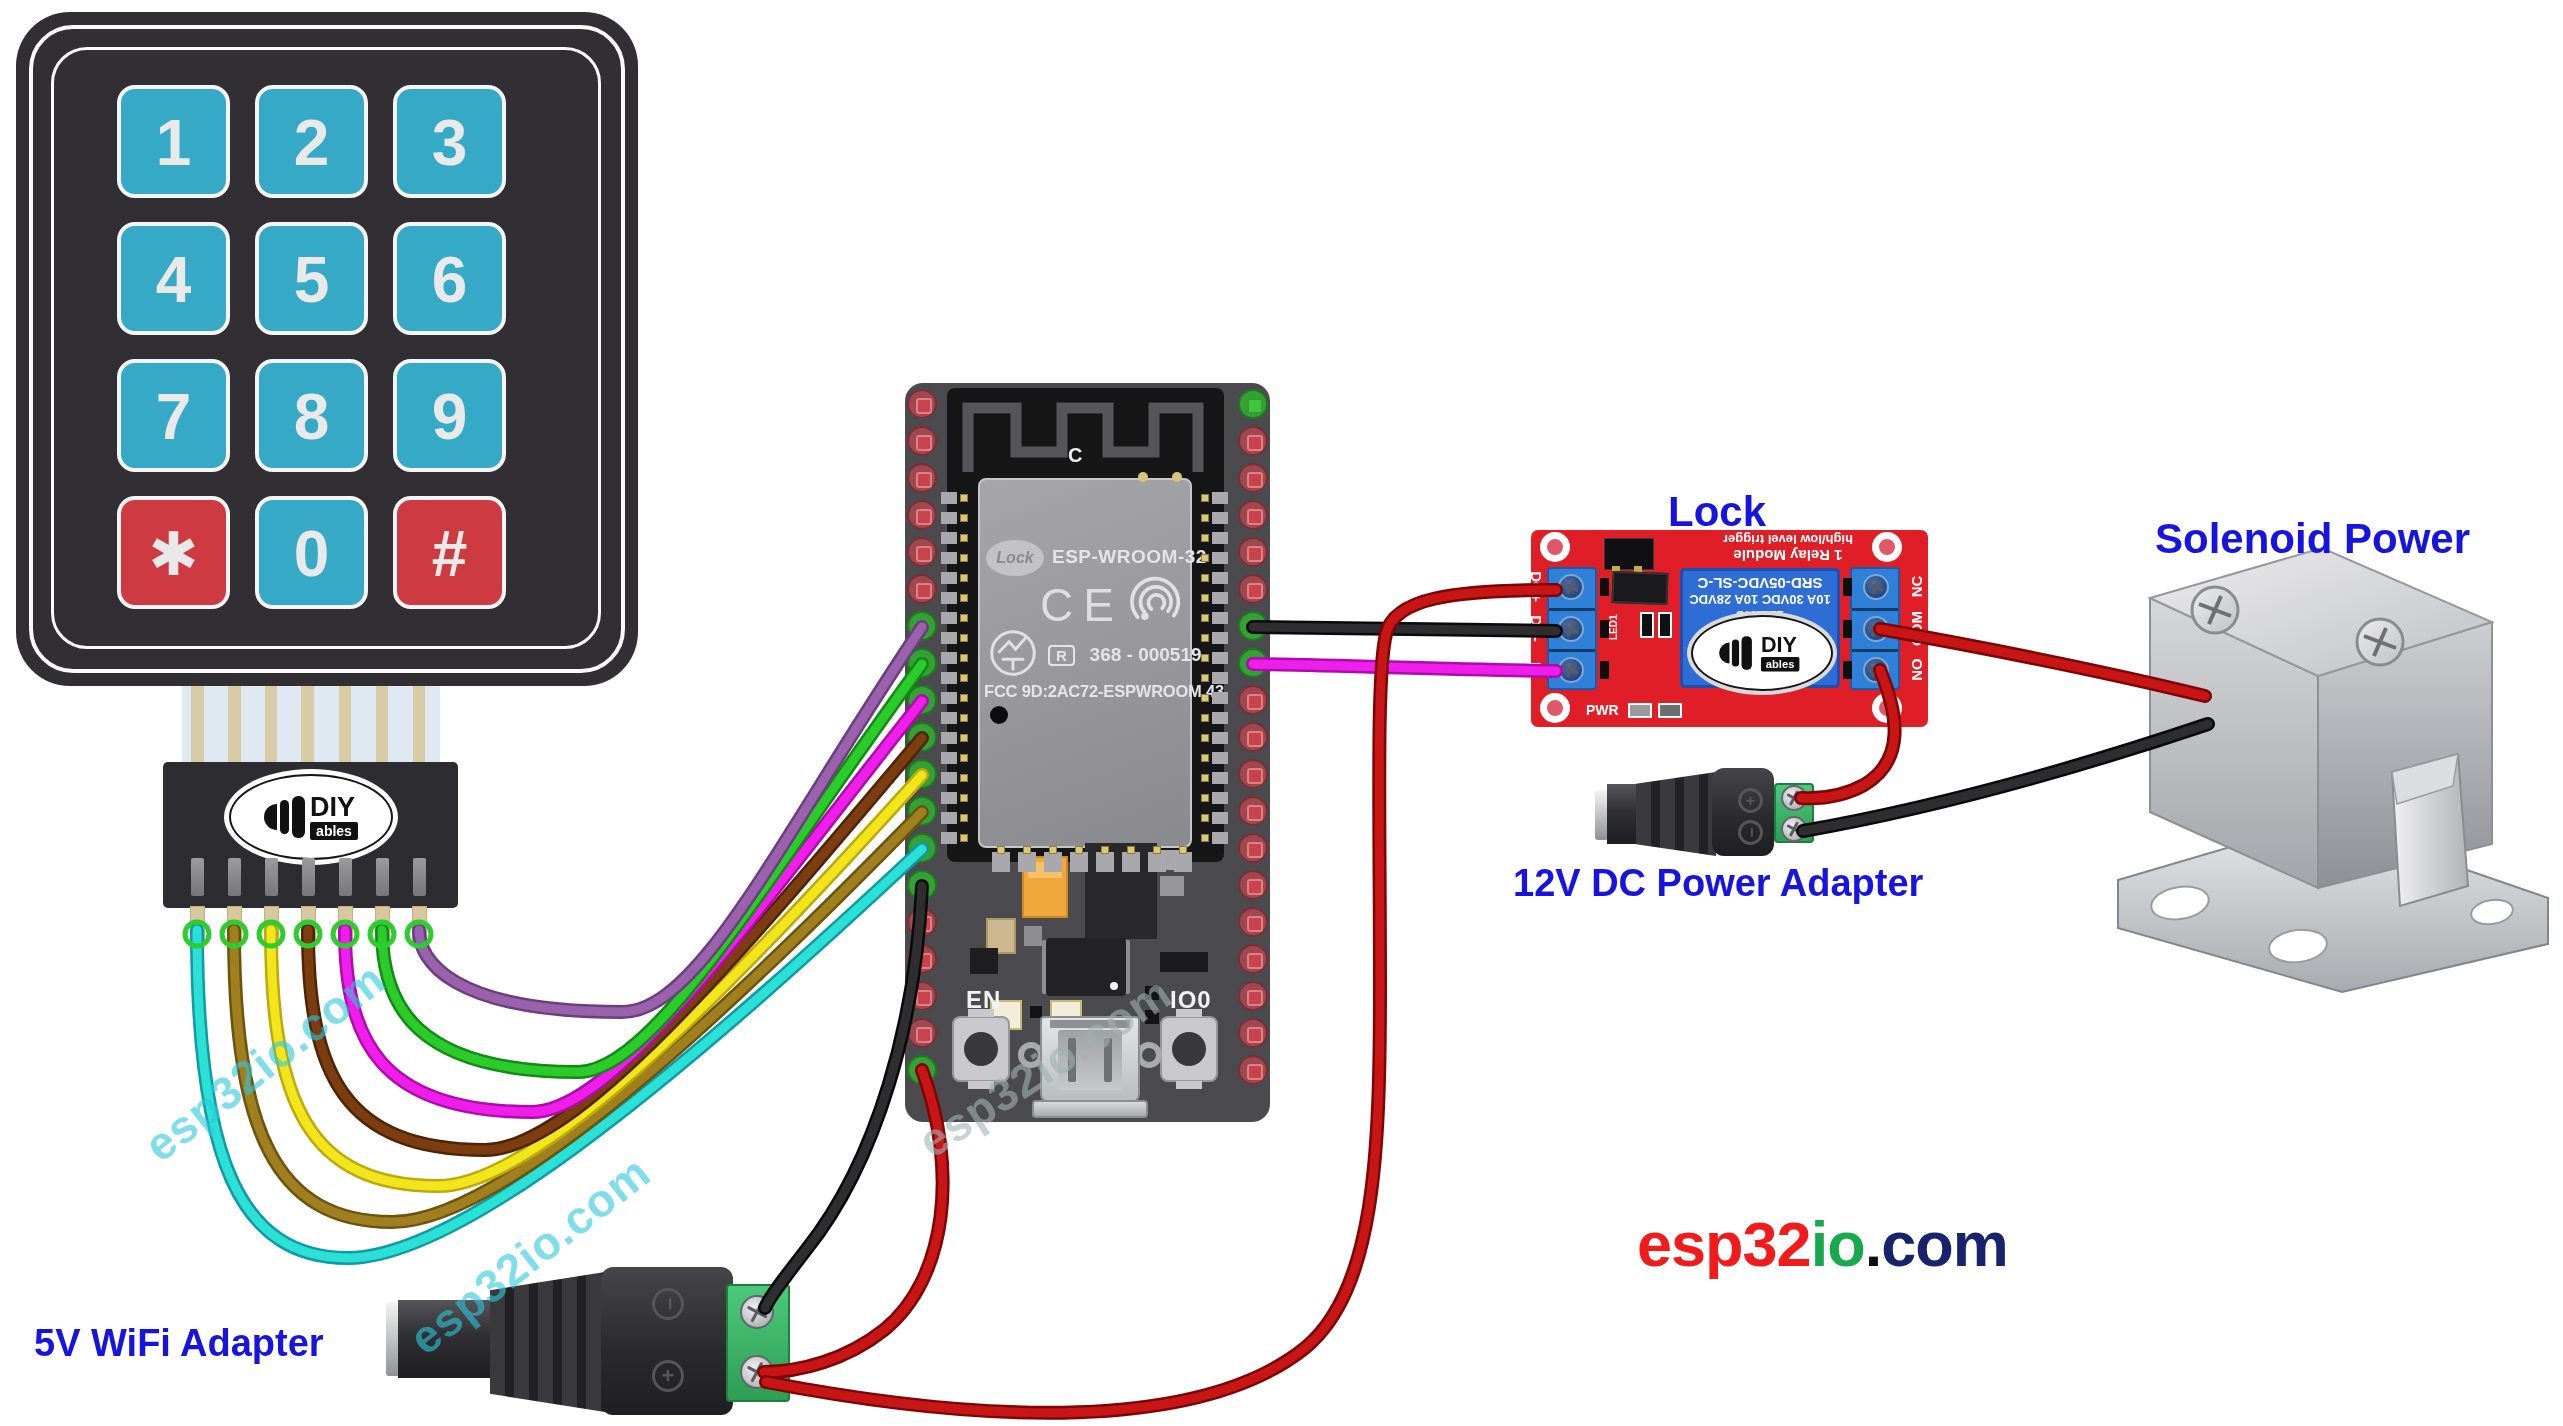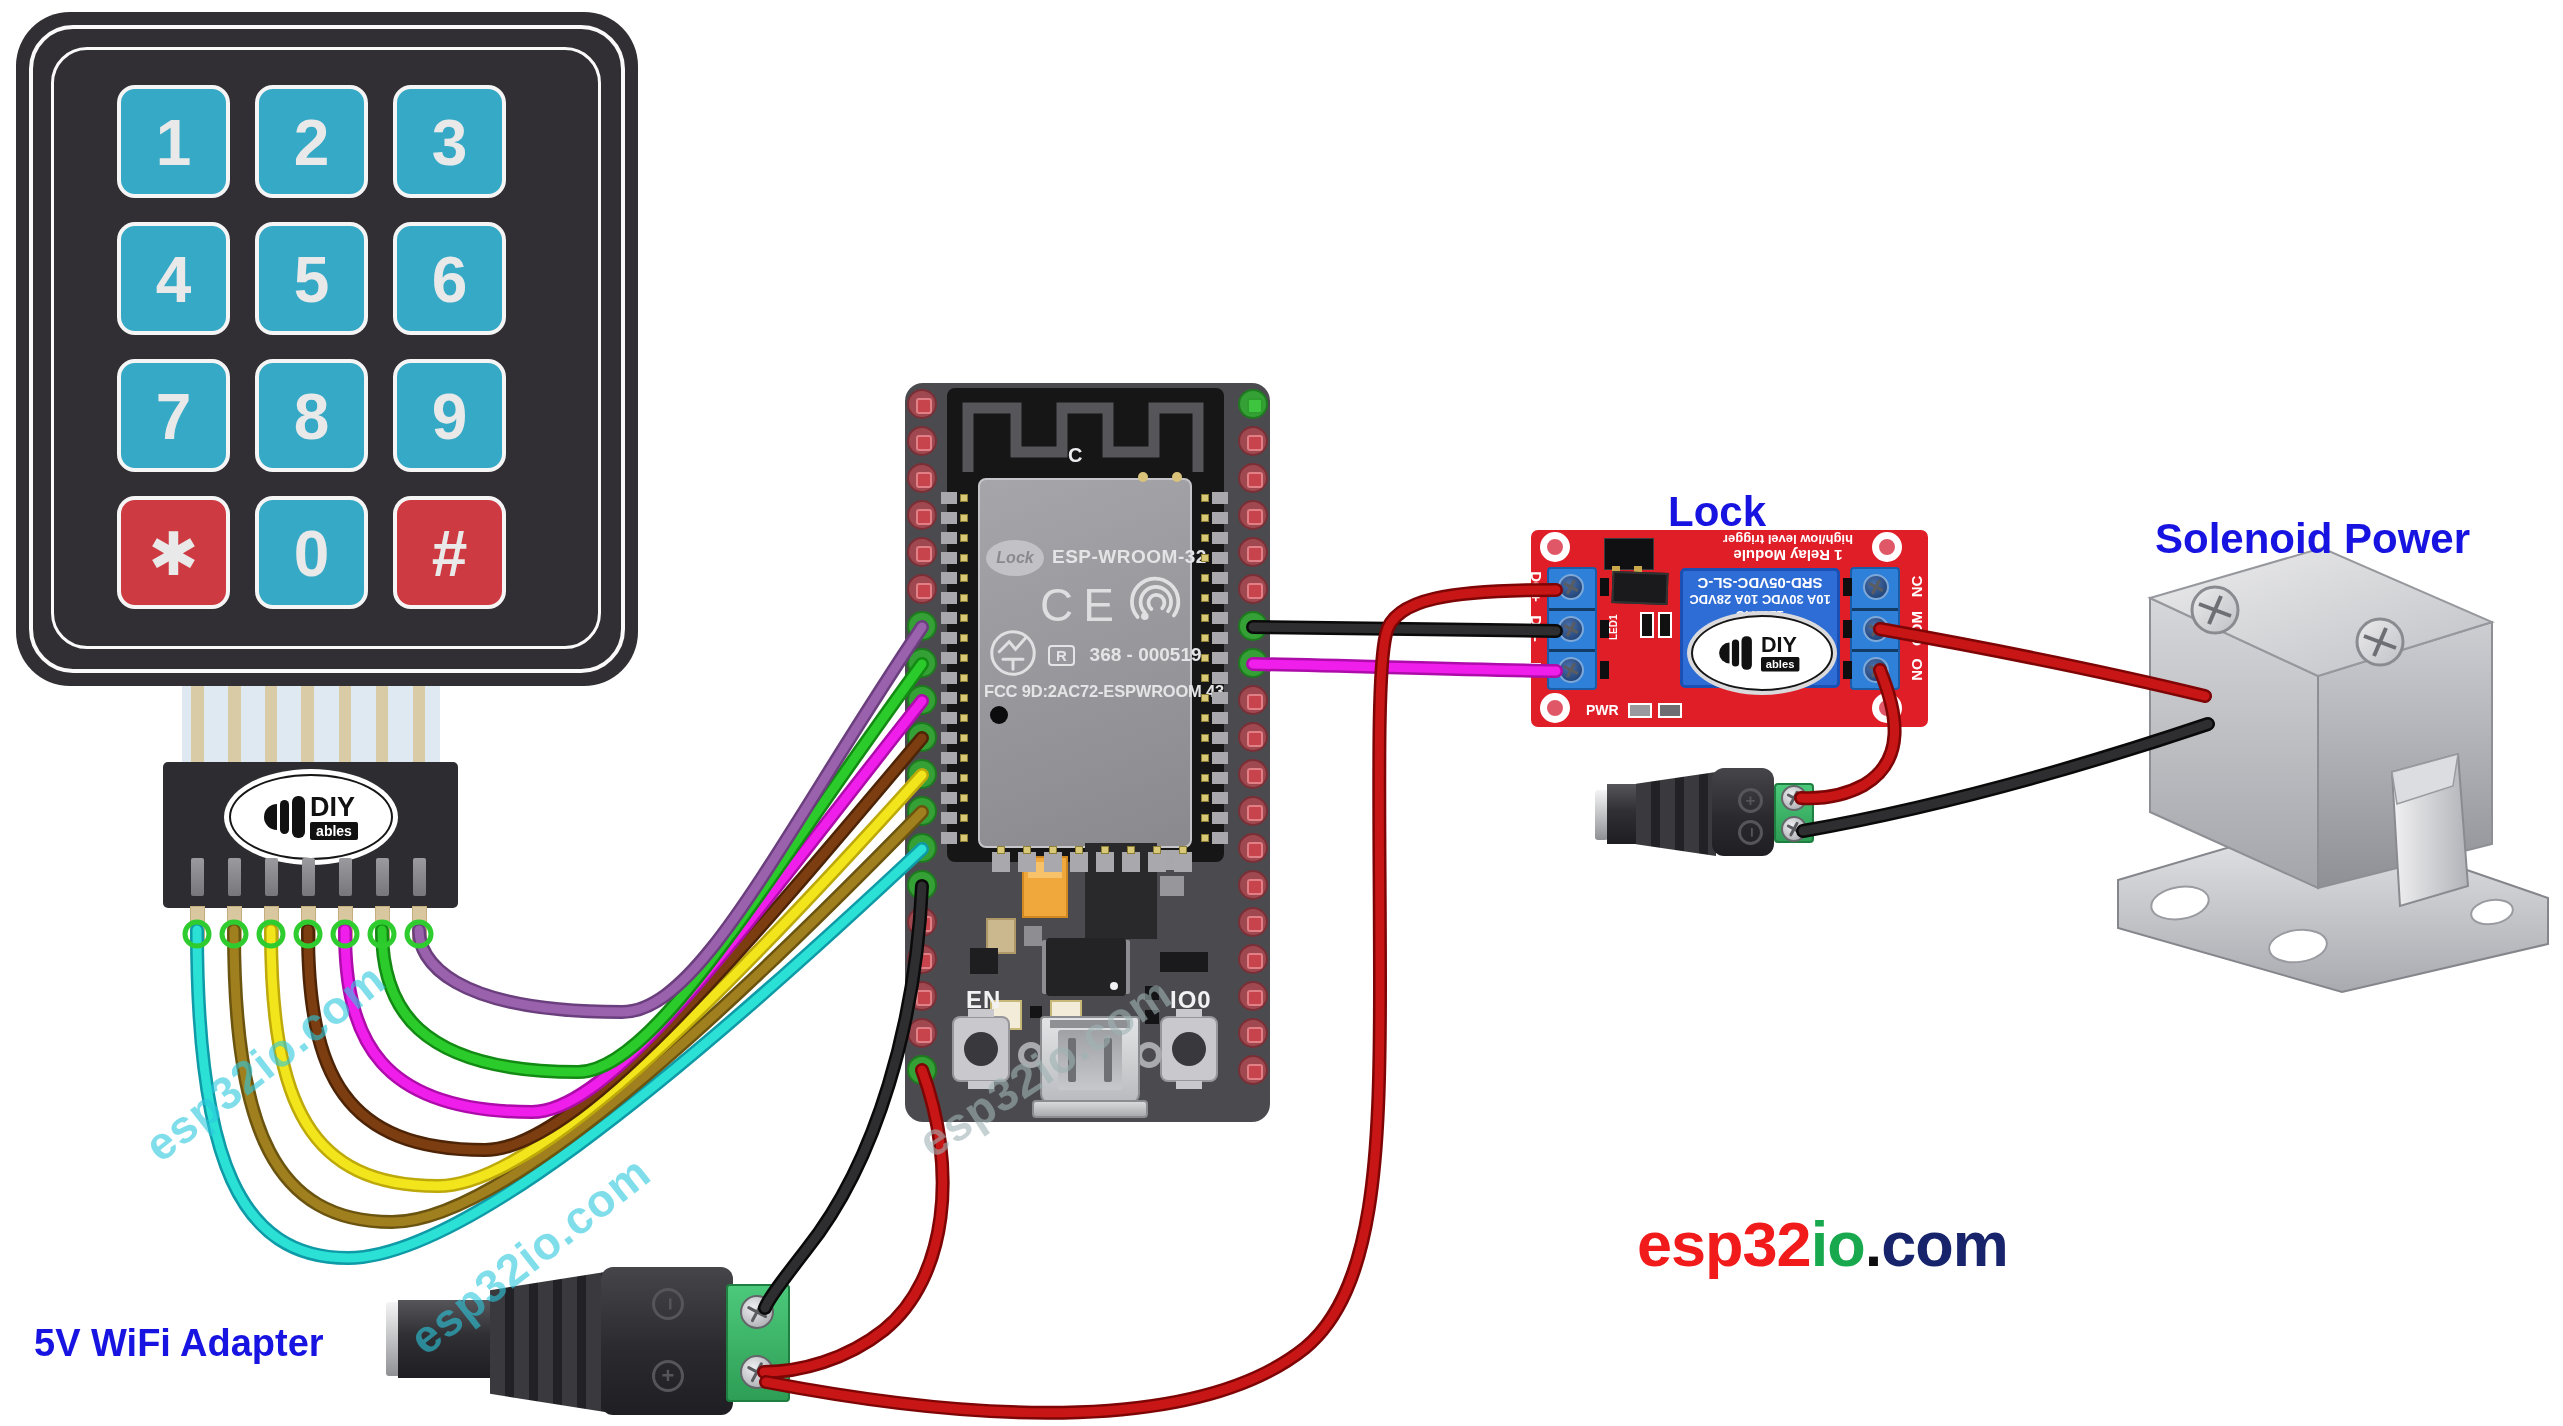--- a/index.html
+++ b/index.html
@@ -574,20 +574,21 @@
         <circle cx="271" cy="934" r="12" fill="none" stroke="#2ECC2E" stroke-width="5"></circle>
         <circle cx="308" cy="934" r="12" fill="none" stroke="#2ECC2E" stroke-width="5"></circle>
         <circle cx="345" cy="934" r="12" fill="none" stroke="#2ECC2E" stroke-width="5"></circle>
         <circle cx="382" cy="934" r="12" fill="none" stroke="#2ECC2E" stroke-width="5"></circle>
         <circle cx="419" cy="934" r="12" fill="none" stroke="#2ECC2E" stroke-width="5"></circle>
       </g>
   </svg>
 
   <div class="blue-label" style="left:1668px;top:488px;font-size:42px;z-index:8;">Lock</div>
   <div class="blue-label" style="left:2155px;top:515px;font-size:42px;z-index:8;">Solenoid Power</div>
+  <div class="blue-label" style="left:1513px;top:862px;font-size:38px;z-index:8;">12V DC Power Adapter</div>
   <div class="blue-label" style="left:34px;top:1322px;font-size:38px;z-index:8;">5V WiFi Adapter</div>
 
   <div id="site-logo" style="z-index:8;">
     <span id="lg1" style="color: rgb(242, 27, 27);">esp32</span><span id="lg2" style="color: rgb(24, 169, 78);">io</span><span id="lg3" style="color: rgb(13, 13, 16);">.</span><span id="lg4" style="color: rgb(23, 36, 108);">com</span>
   </div>
 
   <div class="wm" style="left: 120px; top: 1035px; transform: rotate(-38deg); z-index: 7; color: rgba(43, 200, 222, 0.6);">esp32io.com</div>
   <div class="wm" style="left: 385px; top: 1228px; transform: rotate(-38deg); z-index: 7; color: rgba(43, 200, 222, 0.6);">esp32io.com</div>
   <div class="wm" id="wm-gray" style="left: 900px; top: 1040px; transform: rotate(-33deg); z-index: 7; color: rgba(159, 178, 180, 0.6);">esp32io.com</div>
 

